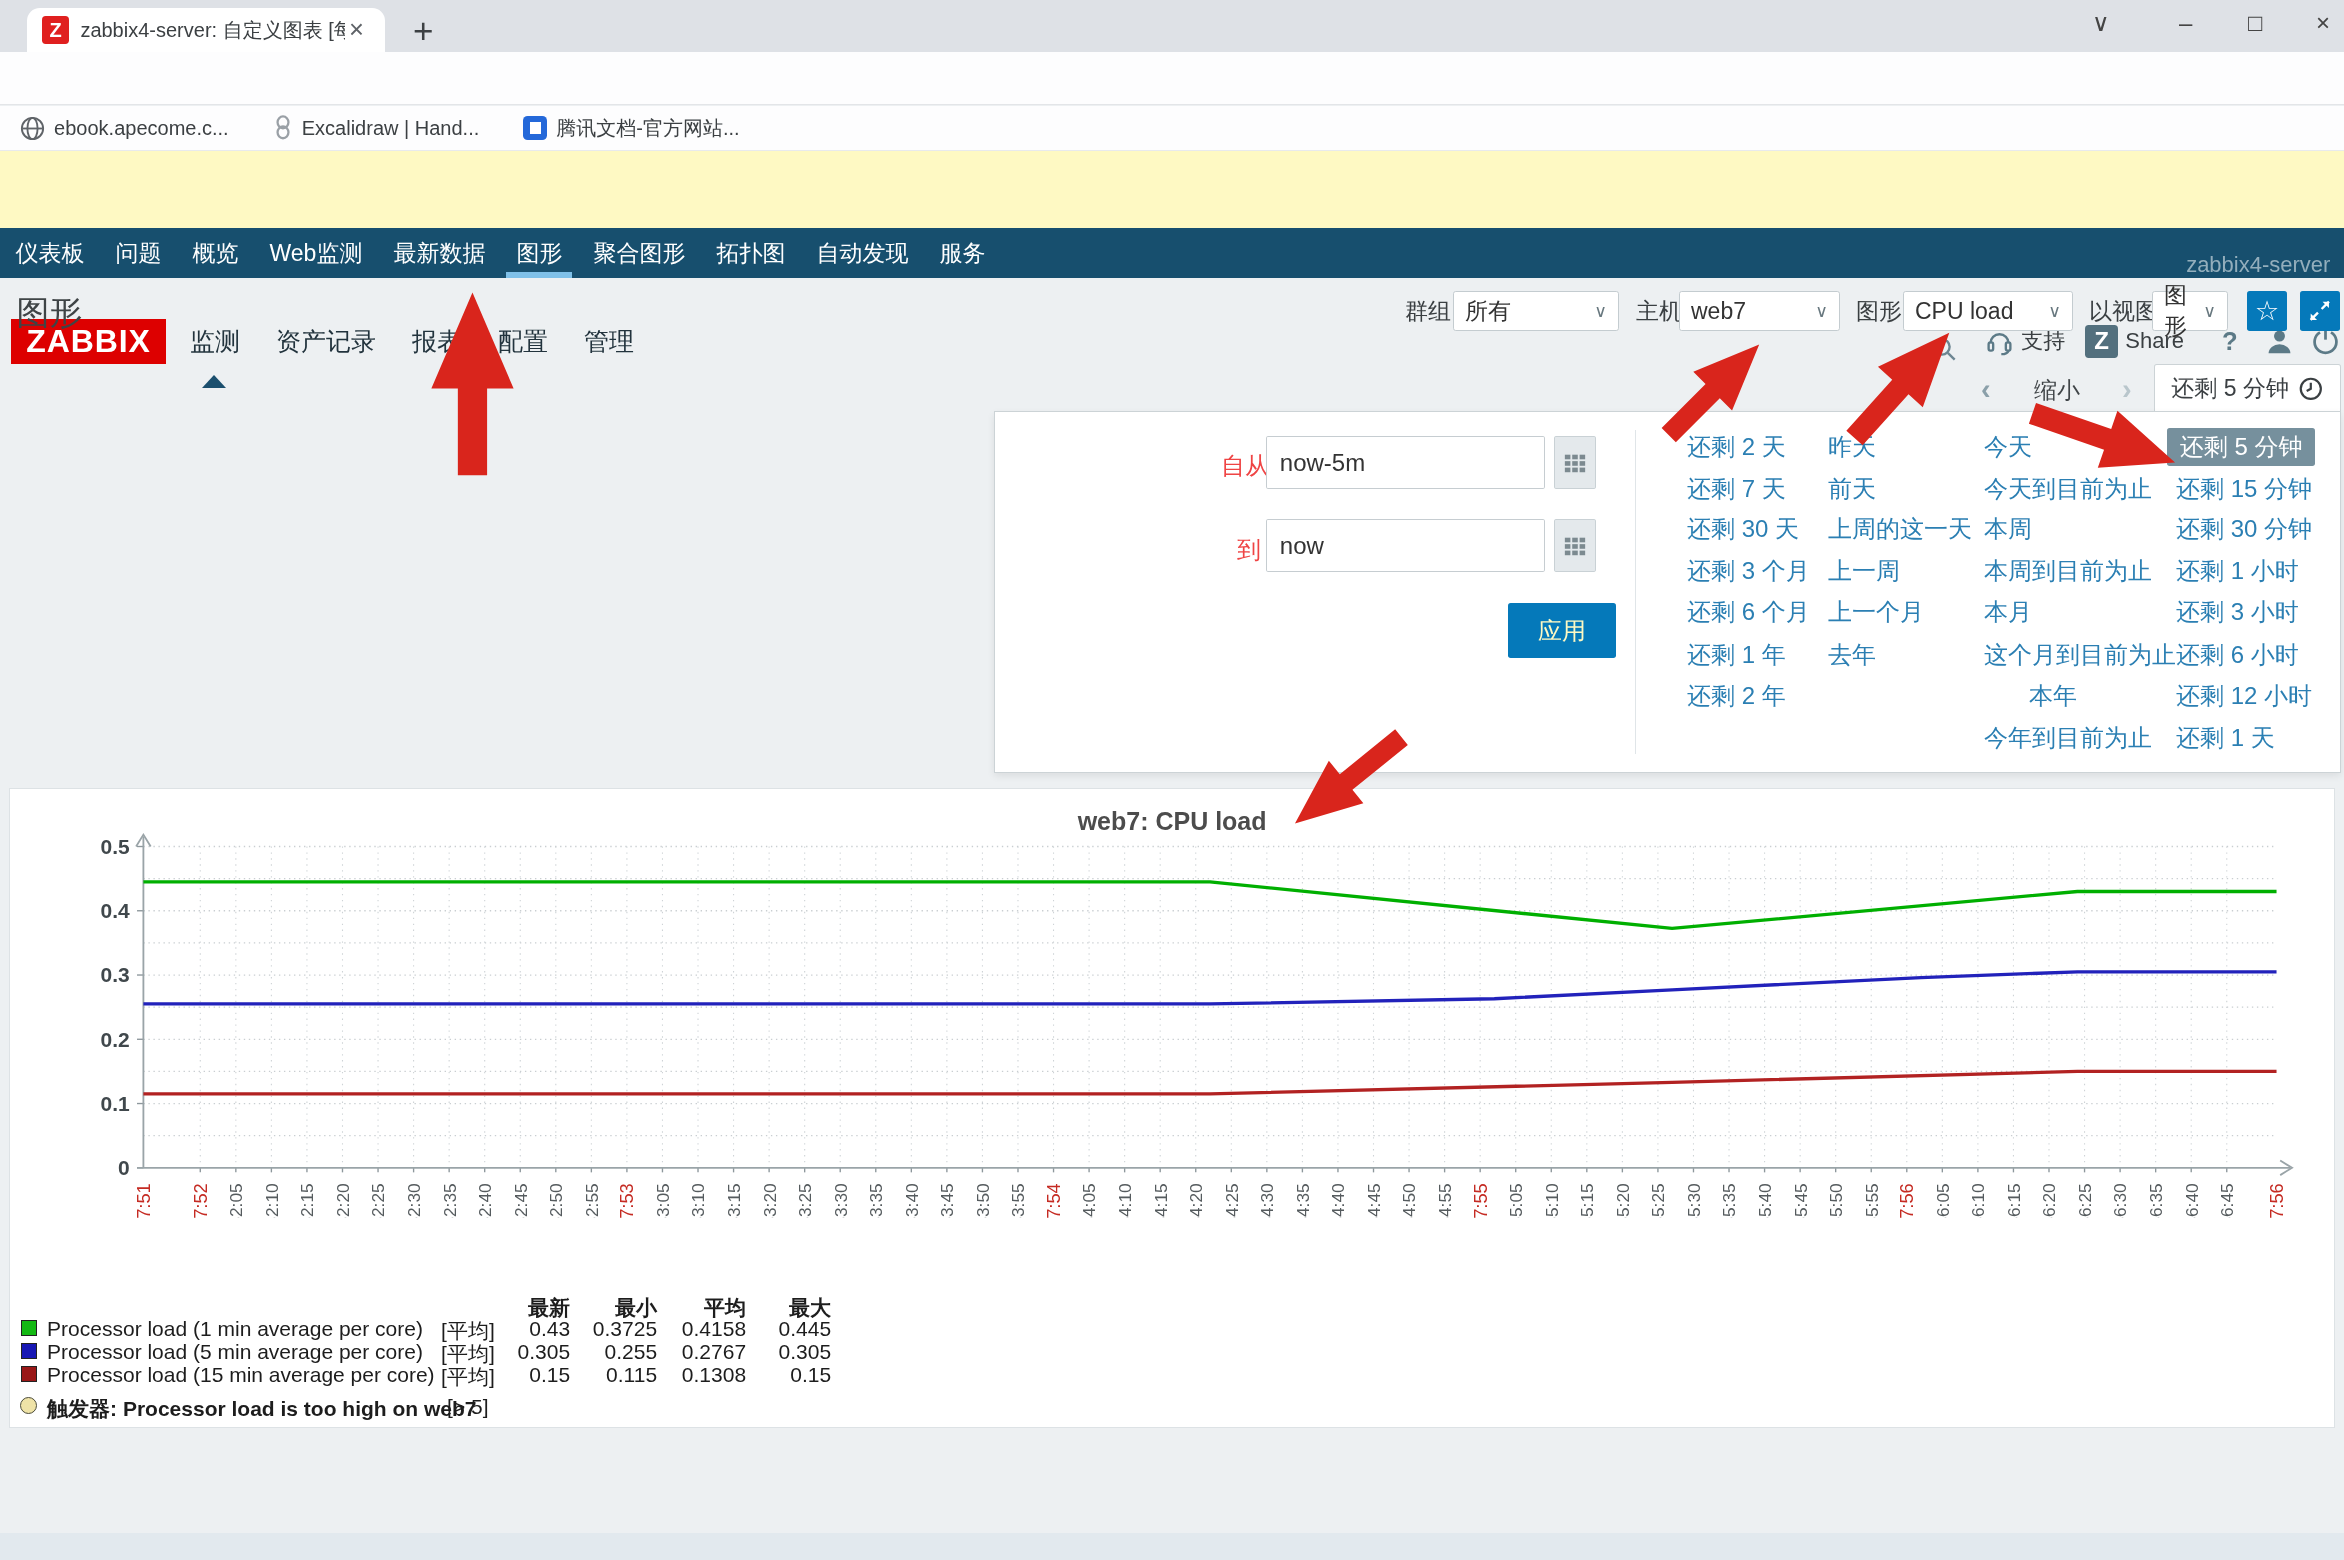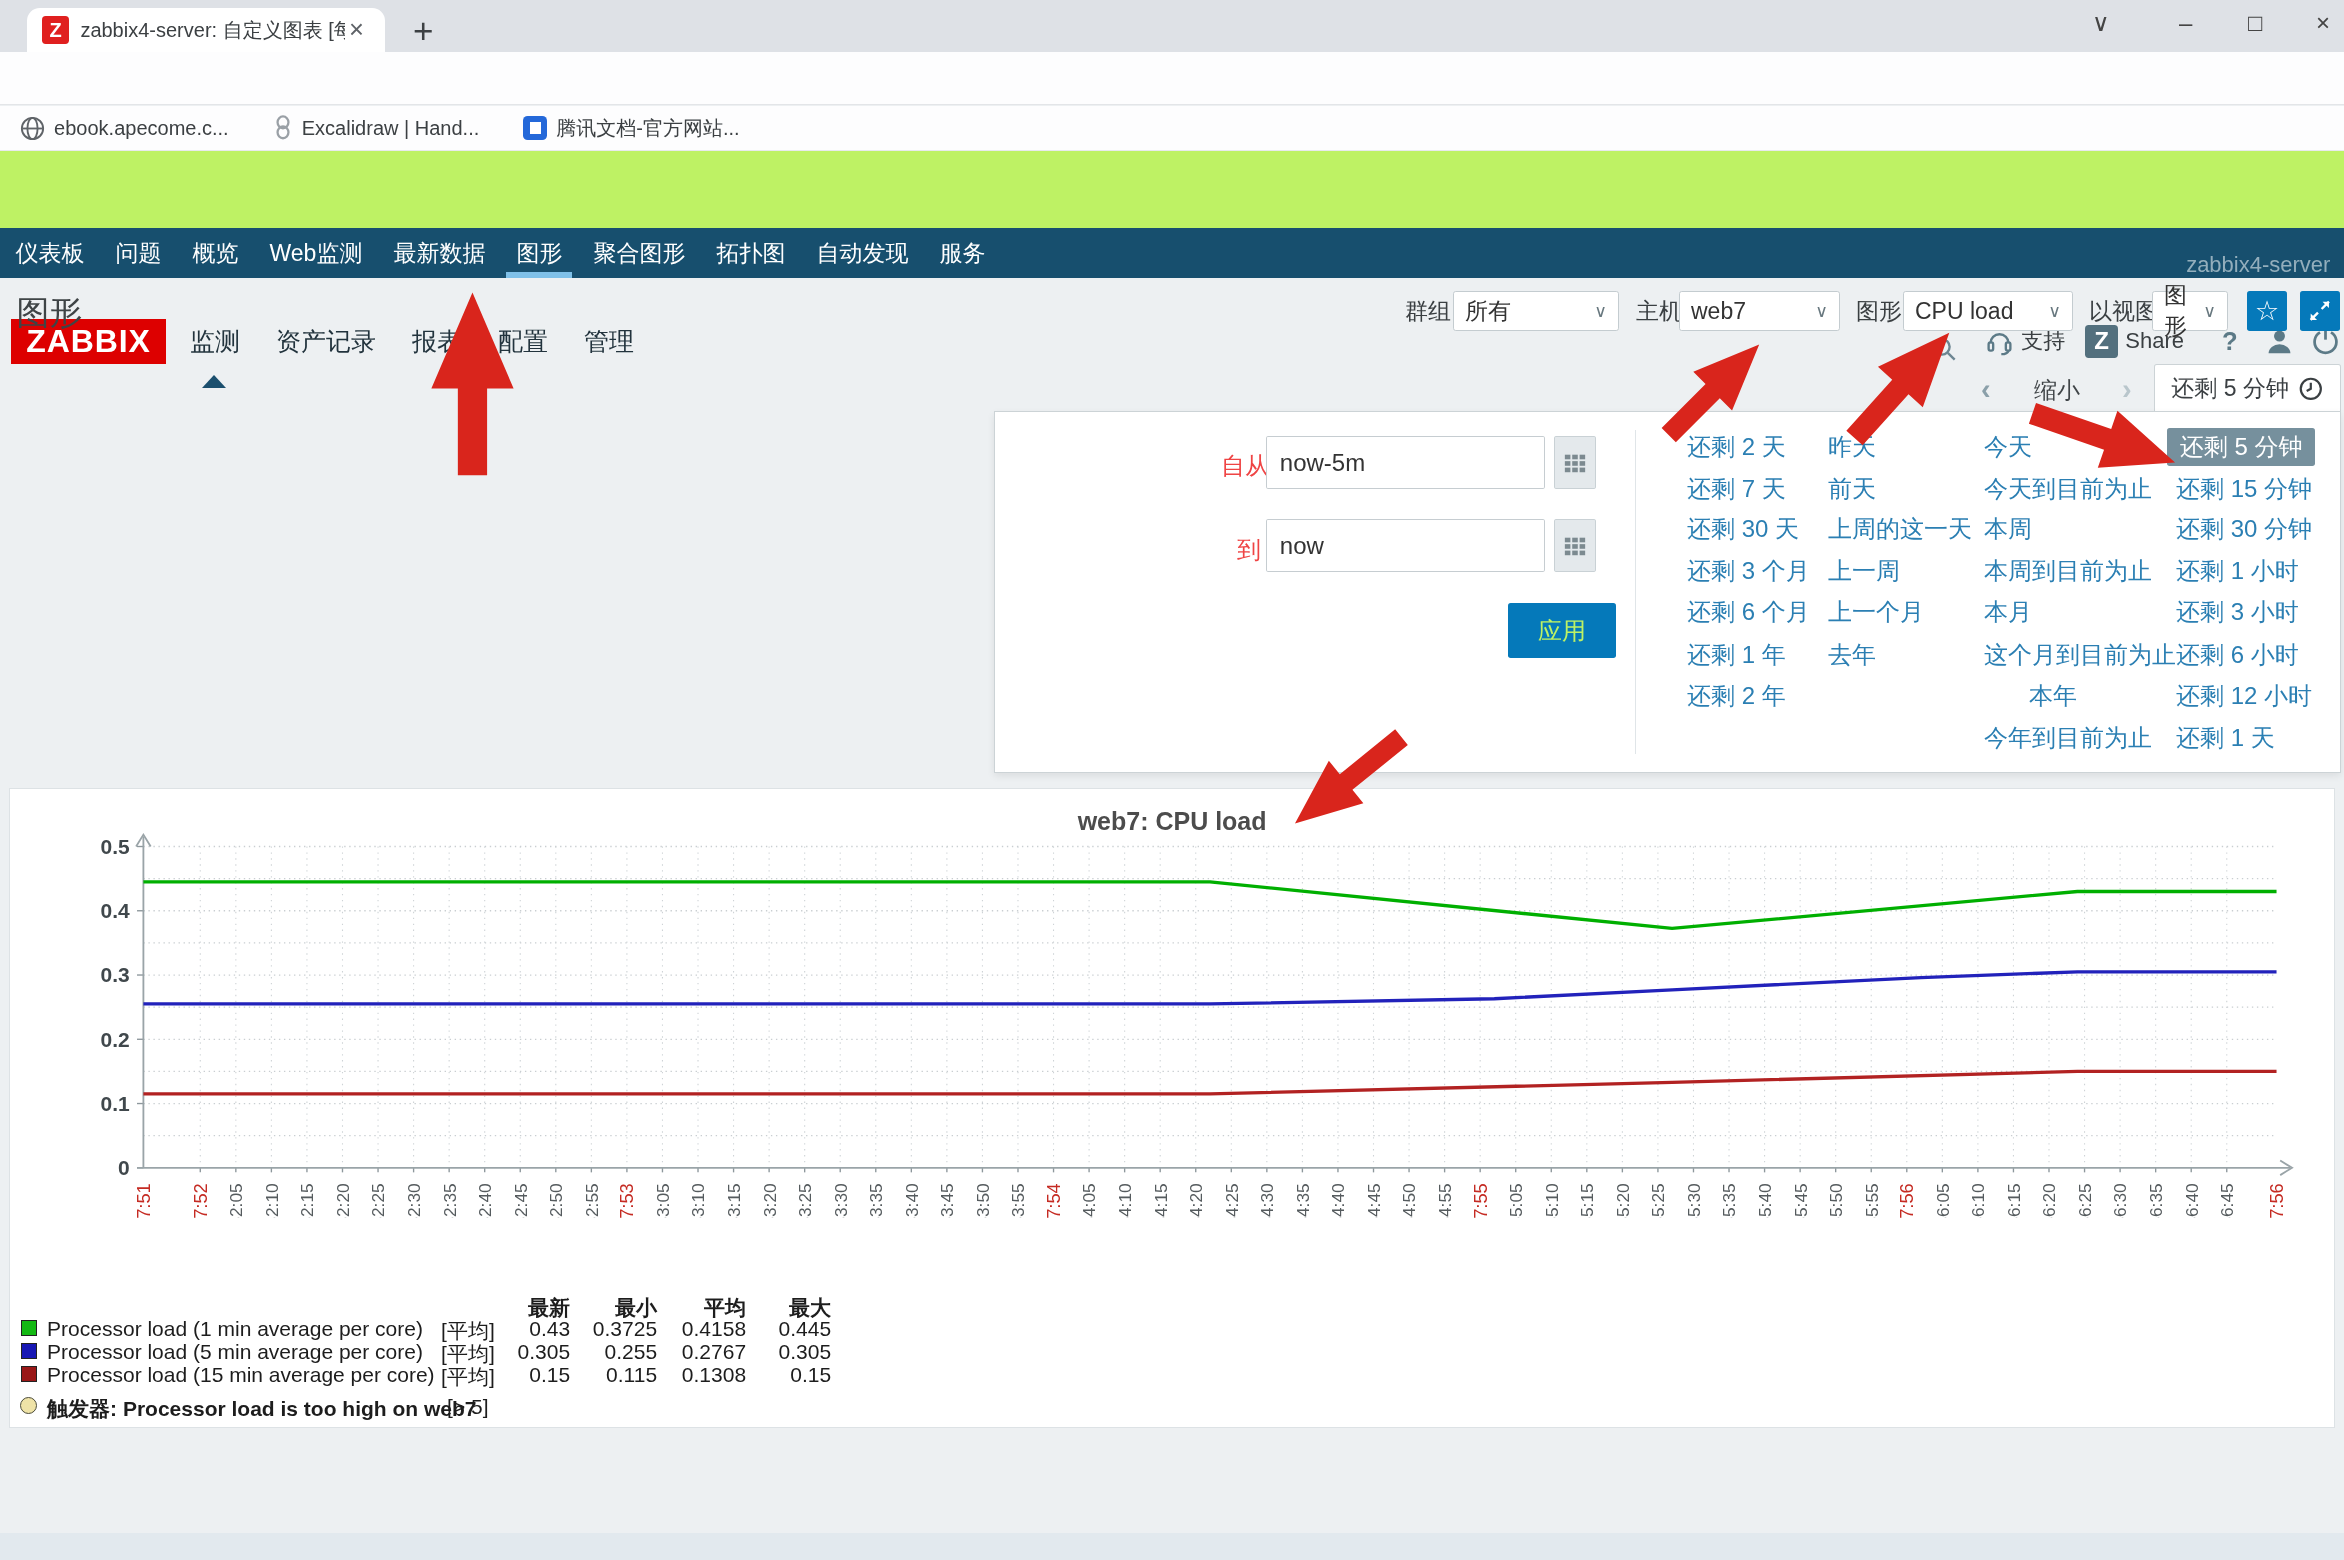--- a/index.html
+++ b/index.html
@@ -25,21 +25,21 @@
   .omni-url { font-size:21px; color:#202124; white-space:nowrap; }
   .tbicon { top:62px; }
 
   .bookmarks { left:0; top:106px; width:2345px; height:45px; background:#fdfdfe; border-bottom:0.9px solid #e8eaed; display:flex; align-items:center; }
   .bm { display:flex; align-items:center; margin-left:20px; }
   .bm-label { font-size:20px; color:#3c4043; margin-left:9.1px; }
   .tdoc-icon { width:24px; height:24px; background:#2468d9; border-radius:4.6px; position:relative; }
   .tdoc-icon::after { content:""; position:absolute; left:6.4px; top:5.5px; width:11px; height:12.8px; background:#fff; }
 
   
-  .zheader { left:0; top:151px; width:2345px; height:78px; background:#bef264;text-decoration:underline; }
+  .zheader { left:0; top:151px; width:2345px; height:78px; background:#fef9c3;text-decoration:underline; }
   .zlogo { left:11px; top:168px; width:155px; height:45px; background:#dd0000; color:#fff; font-size:32px; font-weight:bold; letter-spacing:0.9px; display:flex; align-items:center; justify-content:center; }
   .zmenu { left:190px; top:151px; height:78px; display:flex; align-items:center; gap:36px; }
   .zmenu-item { font-size:25px; color:#22333d; position:relative; }
   .zmenu-item.active .tri { position:absolute; left:50%; margin-left:-12.8px; top:50px; width:0; height:0; border-left:12.8px solid transparent; border-right:12.8px solid transparent; border-bottom:13.7px solid #1b4f6e; }
   .zsearch { left:1649px; top:176px; width:318px; height:40px; background:#edf0f2; border:none; border-radius:1.8px; padding:0 42px 0 12.8px; font-size:22px; font-family:inherit; }
   .zsearch-ic { left:1930px; top:184px; }
   .zhr-item { top:151px; height:78px; display:flex; align-items:center; gap:7.3px; font-size:22px; color:#3a3f42; }
   .zshare-box { width:33px; height:33px; background:#53707e; border-radius:3.7px; color:#fff; font-weight:bold; font-size:24px; display:flex; align-items:center; justify-content:center; }
   .qmark { font-size:25.6px; color:#5c7a87; font-weight:bold; }
 
@@ -56,21 +56,21 @@
   .fselect .chev { margin-left:auto; color:#68787f; font-size:17.4px; }
   .bluebtn { top:291px; width:40px; height:40px; background:#0579ba; border-radius:2.7px; display:flex; align-items:center; justify-content:center; color:#fff; }
 
   
   .trow-txt { font-size:23px; color:#404548; }
   .tab-range { left:2154px; top:364px; width:187px; height:48px; background:#fff; border:0.9px solid #ccd3d6; border-bottom:none; border-radius:2.7px 2.7px 0 0; display:flex; align-items:center; justify-content:center; gap:9.1px; font-size:23px; color:#3a3f42; }
   .tpanel { left:994px; top:411px; width:1347px; height:362px; background:#fff; border:0.9px solid #ccd3d6; box-shadow:0 2.7px 7.3px rgba(0,0,0,.08); }
   .tp-label { font-size:24px; color:#ef4444; }
   .tp-input { position:absolute; width:279px; height:53px; border:0.9px solid #c6cdd1; border-radius:1.8px; font-size:24px; color:#333; padding:0 12.8px; font-family:inherit; }
   .cal-btn { position:absolute; width:42px; height:53px; background:#e4e9ec; border:0.9px solid #c9d1d5; border-radius:1.8px; display:flex; align-items:center; justify-content:center; }
-  .apply-btn { position:absolute; left:513px; top:191px; width:108px; height:55px; background:#0579ba; border:none; border-radius:2.7px; color:#bef264; font-size:24px; font-family:inherit; }
+  .apply-btn { position:absolute; left:513px; top:191px; width:108px; height:55px; background:#0579ba; border:none; border-radius:2.7px; color:#fef9c3; font-size:24px; font-family:inherit; }
   .tp-divider { position:absolute; left:640px; top:18.3px; bottom:18.3px; width:0.9px; background:#e0e5e8; }
   .qlink { position:absolute; font-size:24px; color:#2b7fb3; line-height:29px; white-space:nowrap; }
   .qlink.selected { background:#76909d; color:#fff; border-radius:2.7px; padding:4.6px 12.8px; }
 
   
   .chart-card { left:9.1px; top:788px; width:2326px; height:640px; background:#fff; border:0.9px solid #dde2e5; }
   .chart-title { position:absolute; left:0; right:0; top:18.3px; text-align:center; font-size:25px; font-weight:bold; color:#4c4c4c; }
   .legend { position:absolute; left:0; top:0; width:100%; height:100%; }
   .lg-txt { position:absolute; font-size:21px; color:#1d1d1d; white-space:nowrap; }
   .lg-val { position:absolute; font-size:21px; color:#1d1d1d; width:101px; text-align:right; }

